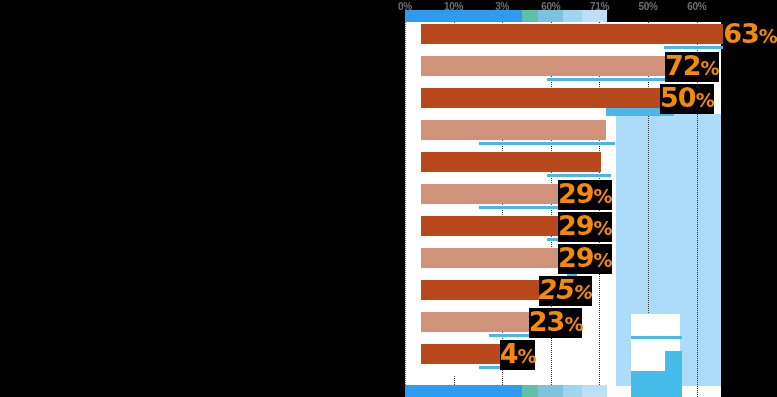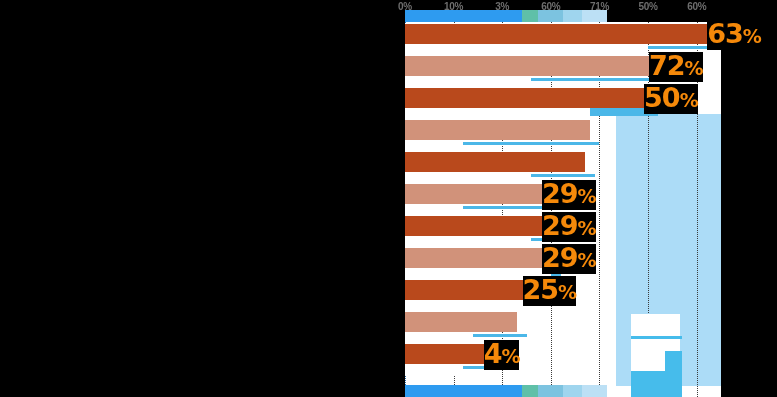--- a/index.html
+++ b/index.html
@@ -18,21 +18,21 @@
             border-left:1px dotted #3a3a3a;}
   .gridline.axis0{border-left:1px dotted #2a6ca8;}
 
   
   #axis{position:absolute;left:405px;top:0px;width:316px;height:14px;}
   .tick{position:absolute;top:0px;font-size:10px;font-weight:bold;
         color:#6e6e6e;transform:translateX(-50%);letter-spacing:-0.3px;
         line-height:13px;}
 
   
-  .row{position:absolute;left:0;width:316px;height:37px;}
+  .row{position:absolute;left:16px;width:316px;height:37px;}
   .bar{position:absolute;left:0;top:0px;height:20px;}
   .bar.dark{background:#B9491C;}
   .bar.light{background:#D1927A;}
   .ref{position:absolute;height:3px;background:#4BB7E8;top:22px;left:0;}
   .ref.thick{height:8px;top:20px;}
   .whitegap{position:absolute;left:0;top:20px;height:12px;background:#ffffff;}
 
   
   .vlabel{position:absolute;font-size:27px;font-weight:bold;color:#F5890A;
           background:#000;line-height:28px;white-space:nowrap;
@@ -116,30 +116,31 @@
           <div class="whitegap" style="width: 126.4px;"></div>
           <div class="ref" style="left: 126.4px; width: 24.3077px;"></div>
           <div class="vlabel" style="left: 136.985px; top: -4px;"><span>29</span><span class="pc">%</span></div>
         </div>
         <div class="row" style="top: 234px;">
           <div class="bar light" style="width: 140.985px;"></div>
           <div class="whitegap" style="width: 145.846px;"></div>
           <div class="ref thick" style="left: 145.846px; width: 9.72308px;"></div>
           <div class="vlabel" style="left: 136.985px; top: -4px;"><span>29</span><span class="pc">%</span></div>
         </div>
-        <div class="row" style="top: 266px;">
+        <div class="row" style="top: 266px; font-style: italic;">
           <div class="bar dark" style="width: 121.538px;"></div>
           <div class="whitegap" style="width: 126.4px;"></div>
           <div class="ref" style="left: 126.4px; width: 9.72308px;"></div>
           <div class="vlabel" style="left: 117.538px; top: -4px;"><span>25</span><span class="pc">%</span></div>
         </div>
         <div class="row" style="top: 298px;">
           <div class="bar light" style="width: 111.815px;"></div>
           <div class="whitegap" style="width: 68.0615px;"></div>
           <div class="ref" style="left: 68.0615px; width: 53.4769px;"></div>
+          <div class="vlabel" style="left: 107.815px; top: -4px;"><span>23</span><span class="pc">%</span></div>
         </div>
         <div class="row" style="top: 330px;">
           <div class="bar dark" style="width: 82.6462px;"></div>
           <div class="whitegap" style="width: 58.3385px;"></div>
           <div class="ref" style="left: 58.3385px; width: 34.0308px;"></div>
           <div class="vlabel" style="left: 78.6462px; top: -4px;"><span>4</span><span class="pc">%</span></div>
         </div>
       </div>
   <div class="whitebg" style="left: 226.062px; top: 300px; width: 48.6154px; height: 22px;"></div>
       <div class="bluebox" style="left: 226.062px; top: 322px; width: 51.0462px; height: 3px;"></div>

